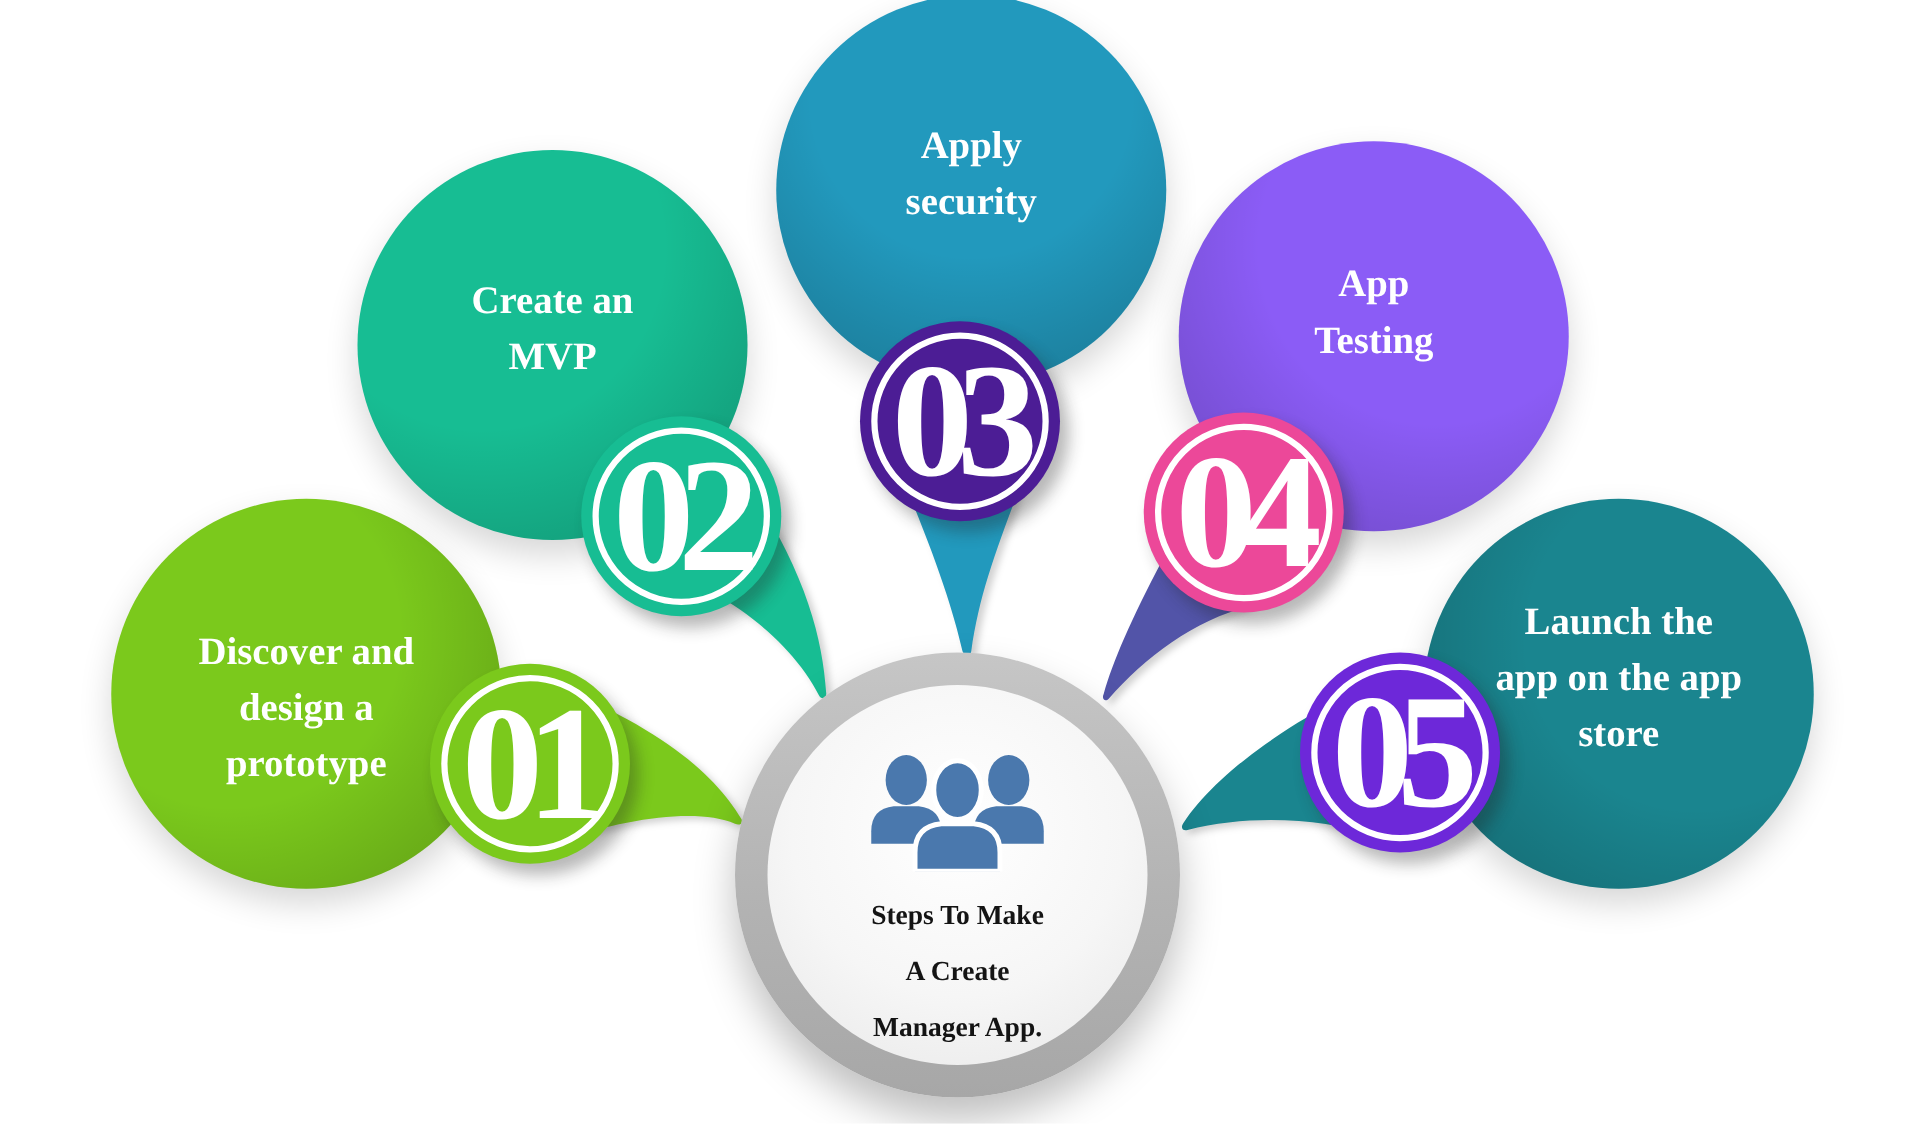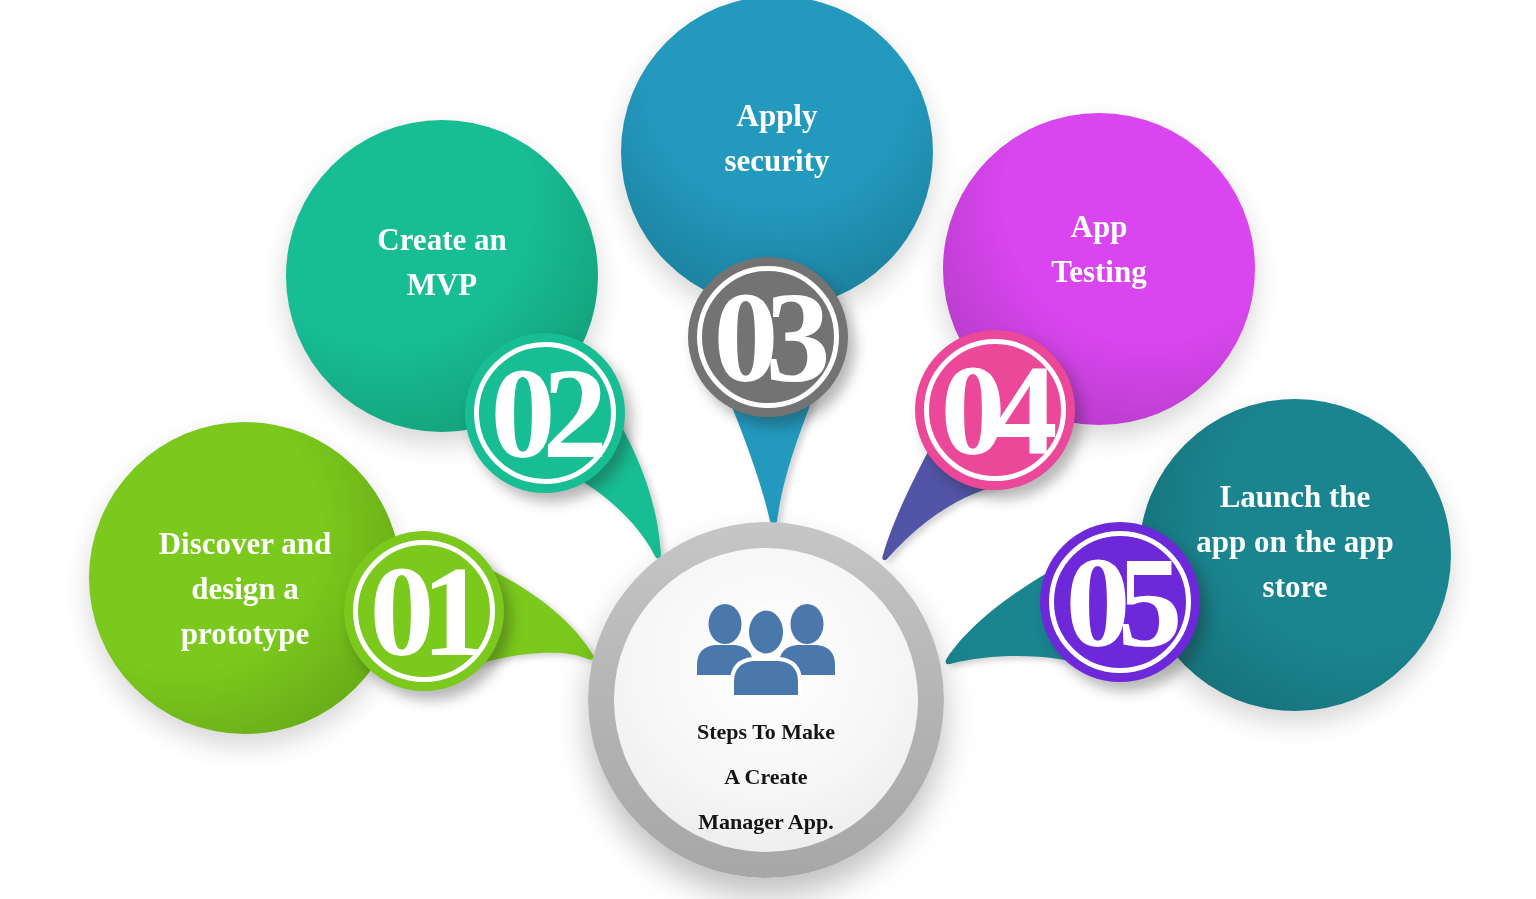--- a/index.html
+++ b/index.html
@@ -9,21 +9,21 @@
   }
   
   .tails{position:absolute;left:0;top:0;width:1536px;height:899px;pointer-events:none;}
   .tail{filter:drop-shadow(4px 3px 3px rgba(0,0,0,0.18));}
 
   
   .bubble{
     position:absolute;width:312px;height:312px;border-radius:50%;
     box-shadow:0 12px 26px rgba(0,0,0,0.16);
   }
-  .b1{left:89px;top:422px;--sx:30%;--sy:35%;}
+  .b1{left:89px;top:399px;--sx:30%;--sy:35%;}
   .b2{left:286px;top:120px;--sx:32%;--sy:25%;}
   .b3{left:621px;top:-4px;--sx:50%;--sy:26%;}
   .b4{left:943px;top:113px;--sx:66%;--sy:27%;}
   .b5{left:1139px;top:399px;--sx:70%;--sy:36%;}
   .shade{
     position:absolute;inset:0;border-radius:50%;
     background:radial-gradient(circle at var(--sx,50%) var(--sy,35%),
       rgba(0,0,0,0) 46%, rgba(0,0,0,0.12) 74%, rgba(0,0,0,0.22) 100%);
   }
   .bubble-text{
@@ -99,21 +99,21 @@
   </div>
 
   <div class="bubble b3" style="background-color: rgb(34, 153, 189);">
     <div class="shade"></div>
     <div class="bubble-text">
       <span class="line">Apply</span>
       <span class="line">security</span>
     </div>
   </div>
 
-  <div class="bubble b4" style="background-color: #d946ef;">
+  <div class="bubble b4" style="background-color: #8b5cf6;">
     <div class="shade"></div>
     <div class="bubble-text">
       <span class="line">App</span>
       <span class="line">Testing</span>
     </div>
   </div>
 
   <div class="bubble b5" style="background-color: rgb(26, 133, 143);">
     <div class="shade"></div>
     <div class="bubble-text">
@@ -124,21 +124,21 @@
   </div>
 
   <div class="numcircle n1" style="background-color: rgb(123, 201, 28);">
     <div class="ring"></div>
     <div class="num">01</div>
   </div>
   <div class="numcircle n2" style="background-color: rgb(23, 189, 147);">
     <div class="ring"></div>
     <div class="num">02</div>
   </div>
-  <div class="numcircle n3" style="background-color: #737373;">
+  <div class="numcircle n3" style="background-color: #4c1d95;">
     <div class="ring"></div>
     <div class="num">03</div>
   </div>
   <div class="numcircle n4" style="background-color: #ec4899;">
     <div class="ring"></div>
     <div class="num">04</div>
   </div>
   <div class="numcircle n5" style="background-color: #6d28d9;">
     <div class="ring"></div>
     <div class="num">05</div>

